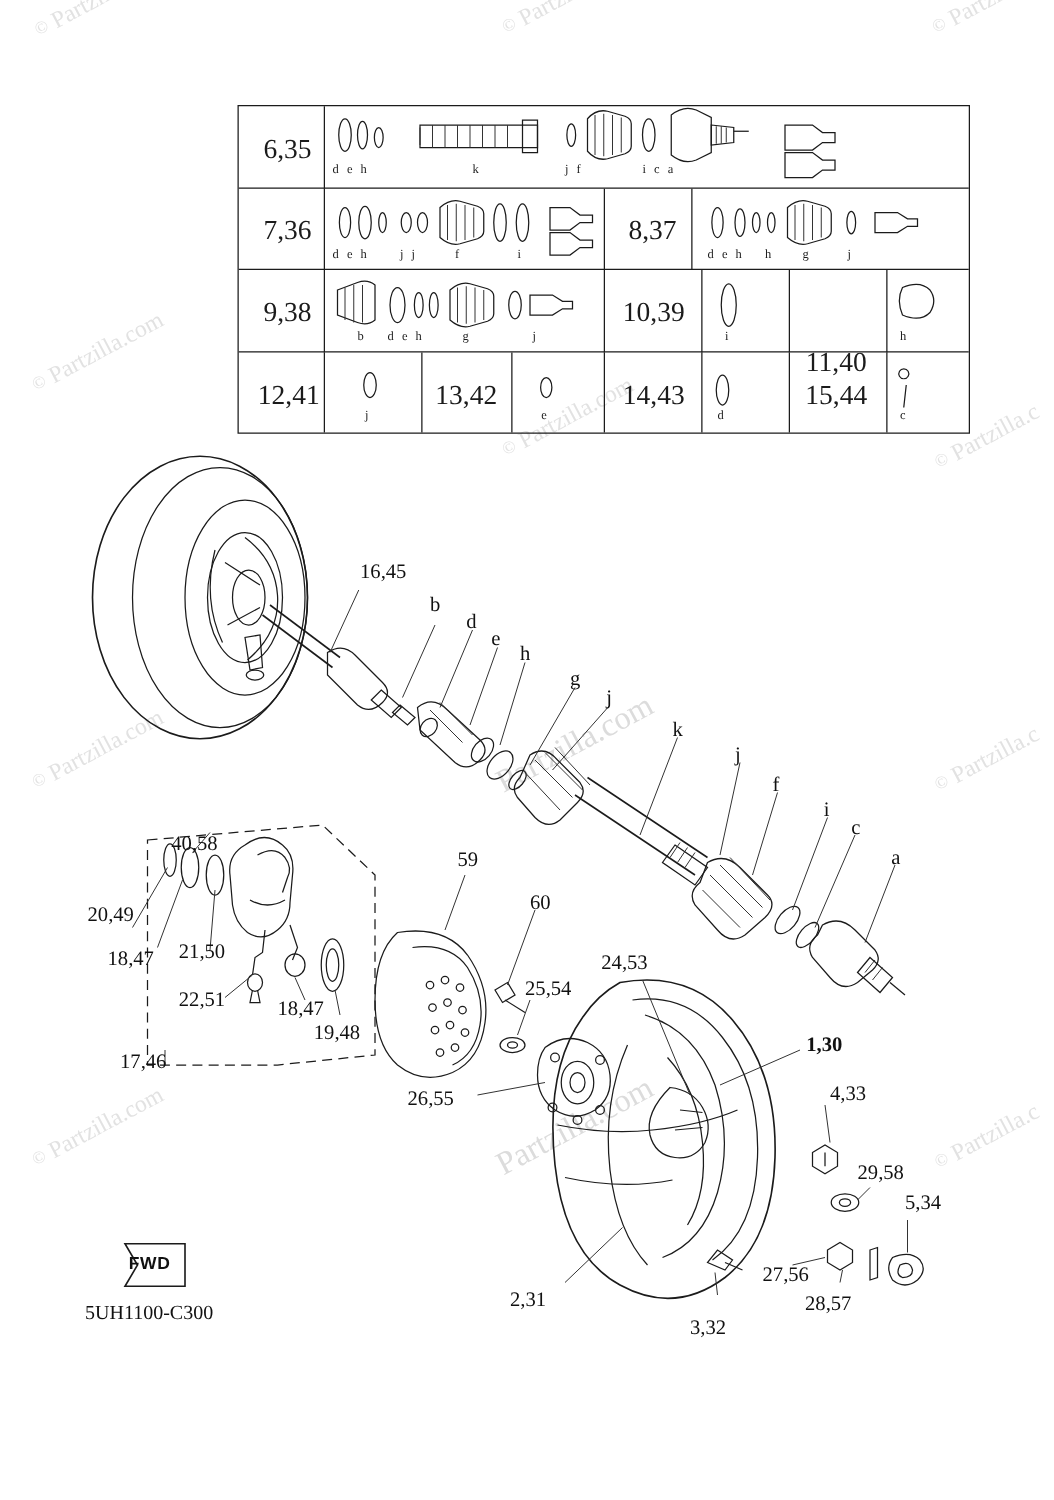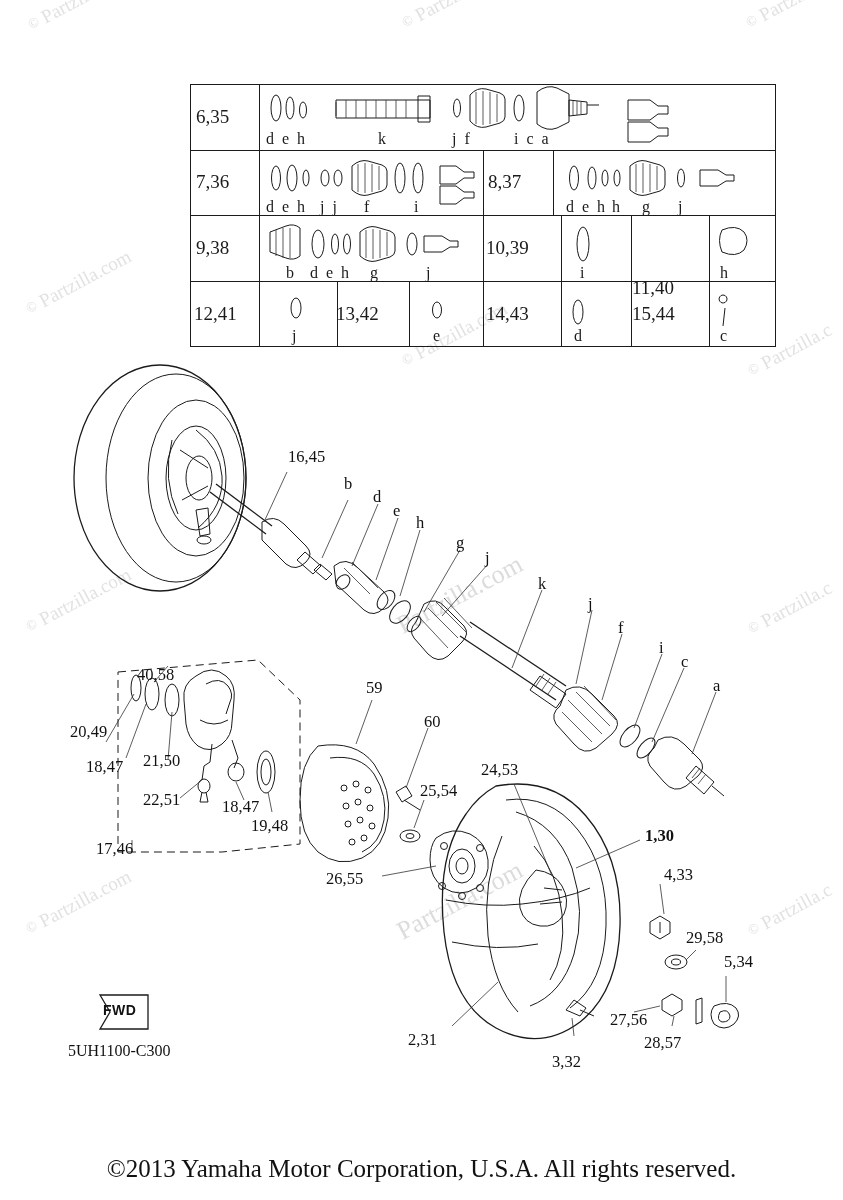--- a/index.html
+++ b/index.html
@@ -62,32 +62,33 @@
   }
   .trow.last { border-bottom: none; }
   .r1 { top: 0; height: 66px; }
   .r2 { top: 66px; height: 65px; }
   .r3 { top: 131px; height: 66px; }
   .r4 { top: 197px; height: 64px; }
 
   .cellnum {
     position: absolute;
     font-family: "Liberation Serif", serif;
-    font-size: 19px;
+    font-size: 22px;
     color: #1b1b1b;
+    text-align: center;
   }
   .vline {
     position: absolute;
     width: 0;
     border-left: 1.4px solid #1b1b1b;
   }
   .sublabel {
     position: absolute;
     font-family: "Liberation Serif", serif;
-    font-size: 16px;
+    font-size: 10px;
     color: #1b1b1b;
     letter-spacing: 2px;
   }
 
   
   .lbl {
     position: absolute;
     font-family: "Liberation Serif", serif;
     font-size: 16.5px;
     color: #111;
@@ -485,15 +486,14 @@
   <div class="lbl" style="left:659px; top:638px;">i</div>
   <div class="lbl" style="left:681px; top:652px;">c</div>
   <div class="lbl" style="left:713px; top:676px;">a</div>
 
   <div class="fwd">
     <div class="txt">FWD</div>
   </div>
 
   <div class="diagcode">5UH1100-C300</div>
 
-  <div class="copyright">©2013 Yamaha Motor Corporation, U.S.A. All rights reserved.</div>
 
 </div>
 
 </body></html>

